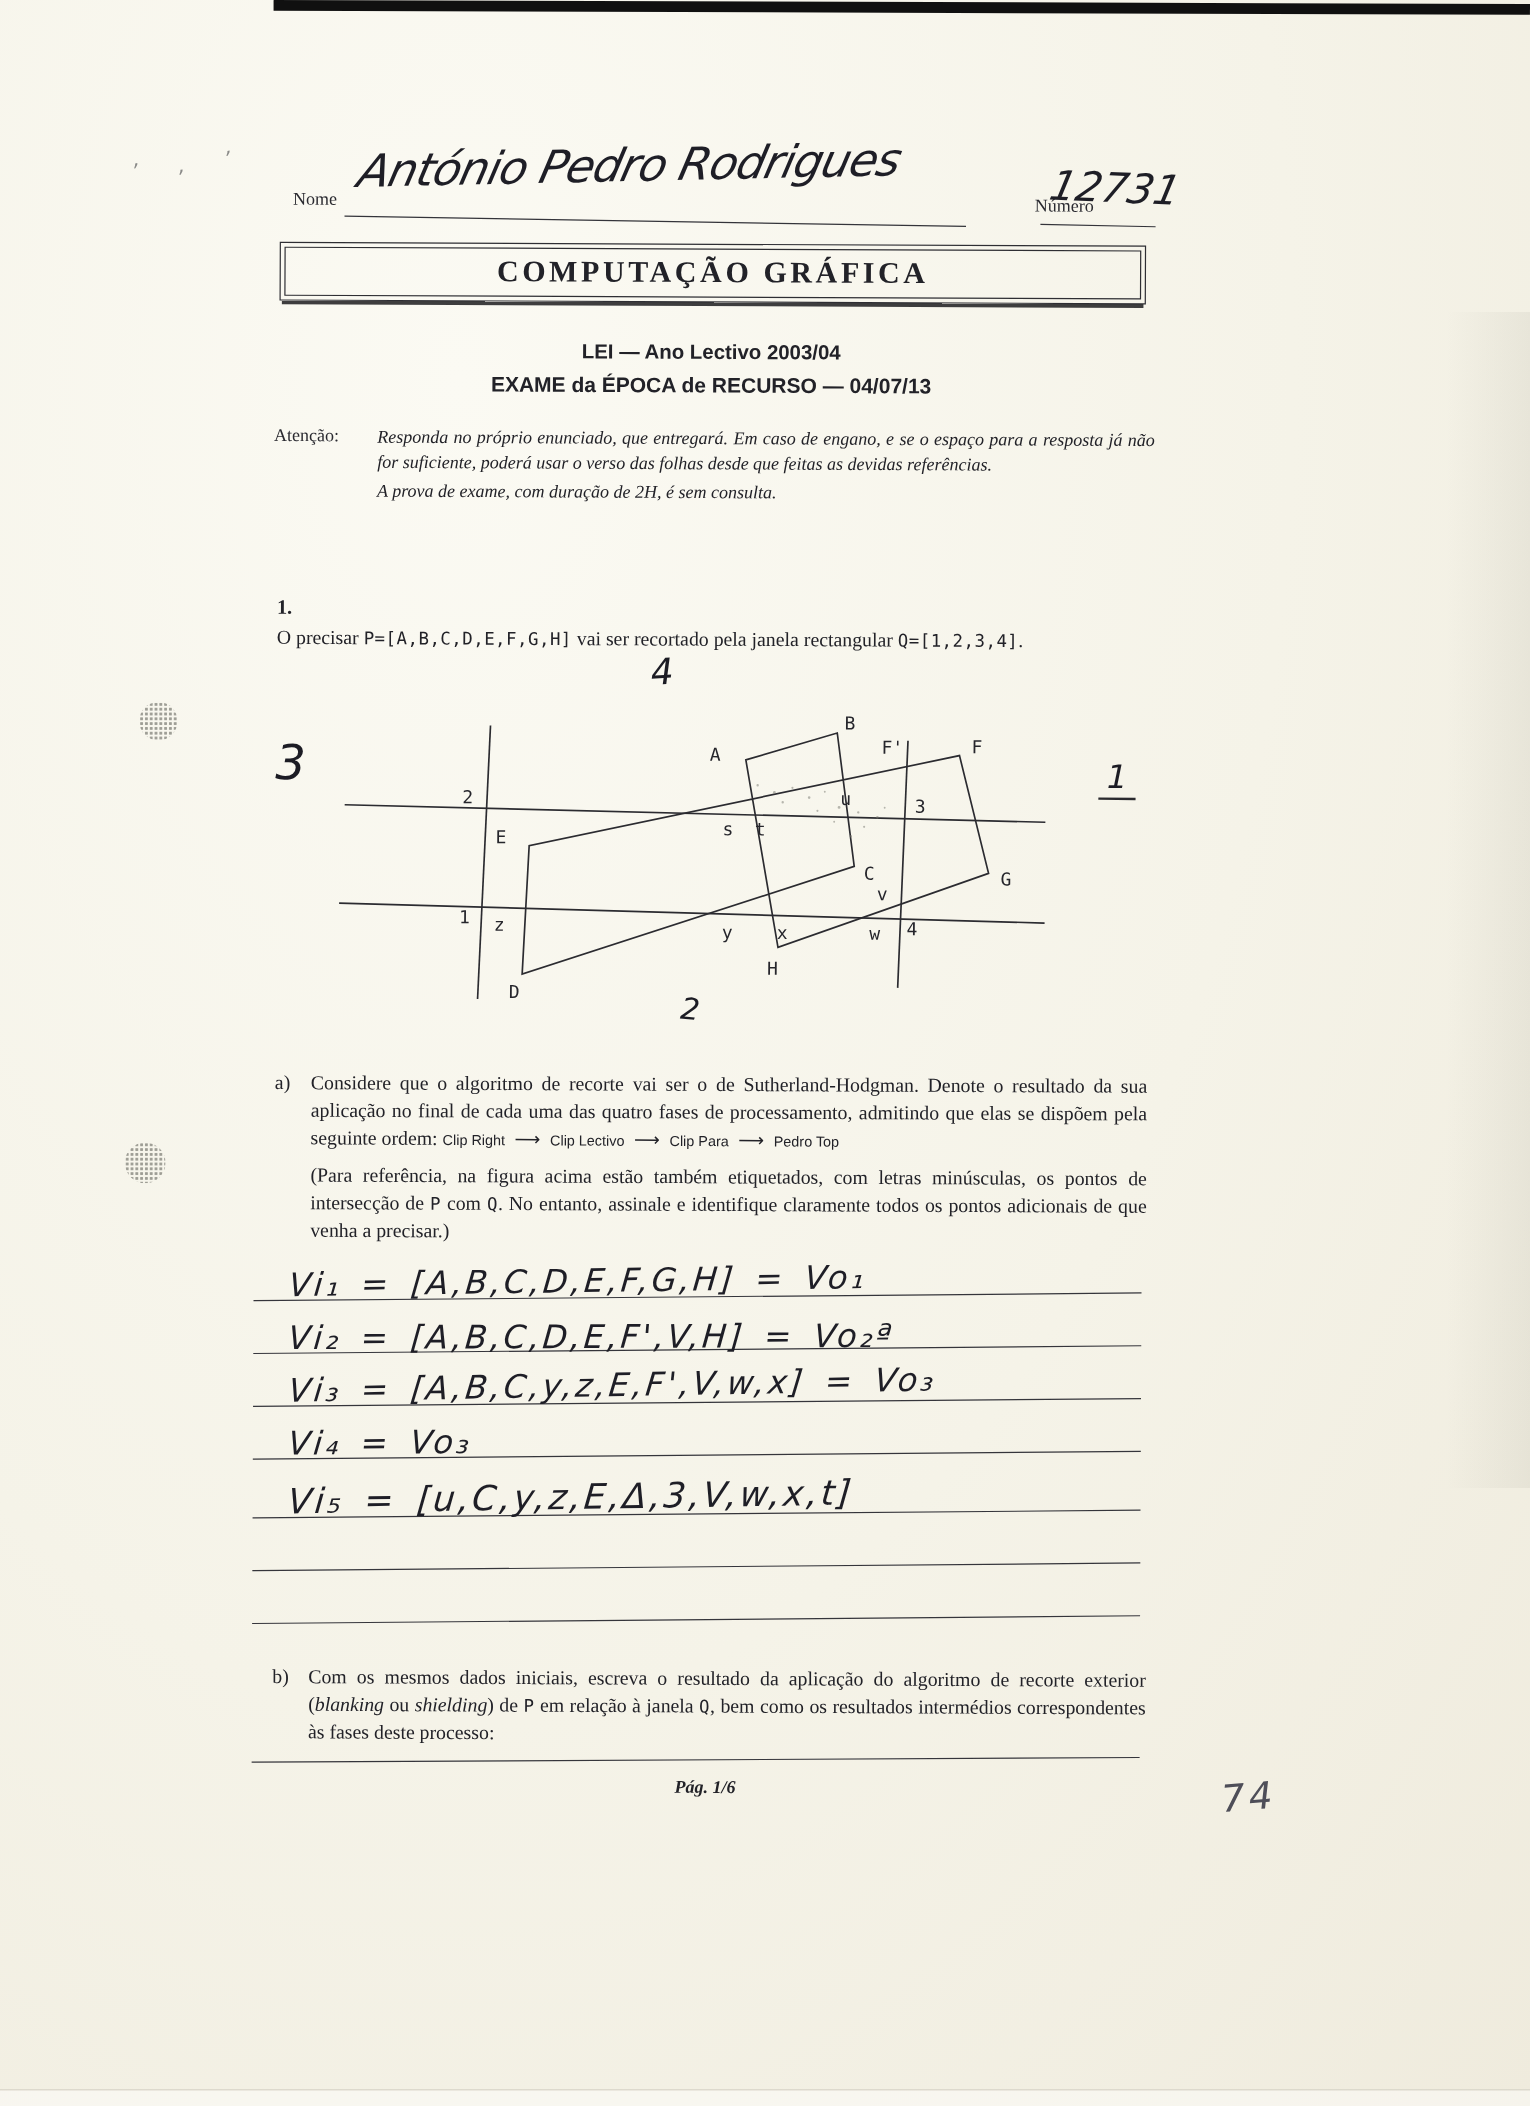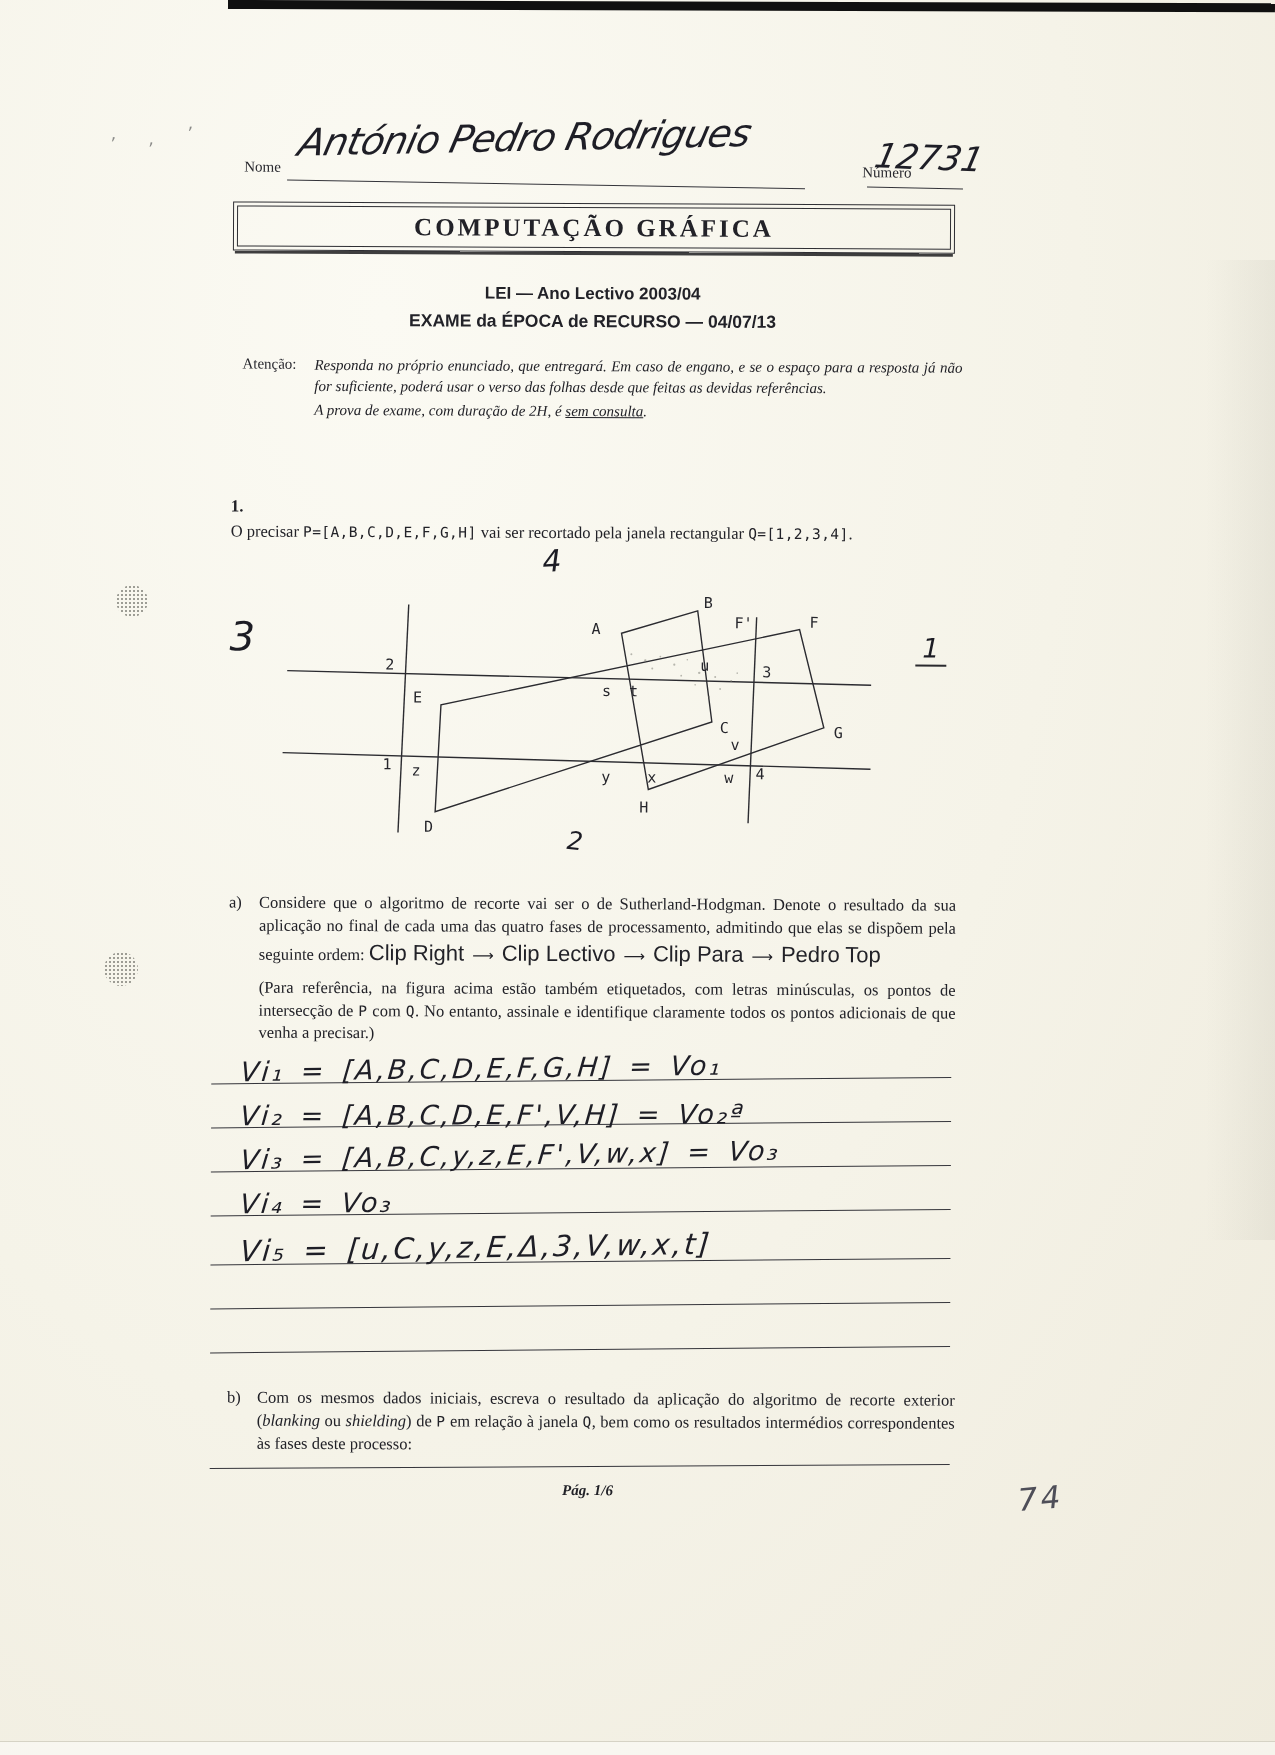--- a/index.html
+++ b/index.html
@@ -24,37 +24,37 @@
   #signature{left:295px;top:122px;font-size:38px;letter-spacing:-1px;transform:skewX(-14deg) rotate(-1.5deg);}
   #numero-value{left:872px;top:134px;font-size:34px;transform:skewX(-10deg) rotate(2deg);}
   
   #title-box{left:234px;top:203px;width:720px;height:47px;border:1.6px solid #2e2e33;
     box-shadow:0 5px 0 -2px rgba(28,28,30,.85);}
   #title-box-inner{position:absolute;left:3px;top:3px;right:3px;bottom:3px;border:1.2px solid #2e2e33;
     display:flex;align-items:center;justify-content:center;}
   #exam-title{font-weight:bold;font-size:25px;letter-spacing:3px;}
   .subtitle{left:234px;width:720px;text-align:center;font-weight:bold;font-size:17px;}
   
-  #attention-label{left:244px;top:357px;}
+  #attention-label{left:230px;top:357px;}
   #attention-body{left:316px;top:356px;width:648px;font-style:italic;font-size:15px;line-height:1.42;text-align:justify;}
-  .u{text-decoration:underline;margin-top:36px;}
+  .u{margin-top:36px;}
   
   #q1-number{left:233px;top:498px;font-weight:bold;font-size:17px;}
   #q1-text{left:233px;top:523px;width:728px;font-size:16.5px;}
   .code{font-family:"DejaVu Sans Mono", monospace;font-size:14.5px;letter-spacing:.4px;}
   
   #figure-wrap{left:270px;top:568px;width:690px;height:302px;transform:rotate(0.2deg);}
   #fig-svg{position:absolute;left:12px;top:8px;}
   svg text{font-family:"DejaVu Sans Mono", monospace;font-size:15px;fill:#26262c;}
   .hw-note{color:#1c1c24;}
   
   .qblock{font-size:16.5px;line-height:1.38;text-align:justify;}
   .qlabel{position:absolute;left:0;top:0;}
   .qbody{padding-left:30px;}
-  .clip{font-family:"Liberation Sans", sans-serif;font-size:22px;}
+  .clip{font-family:"Liberation Sans", sans-serif;font-size:12px;}
   .arrow{font-family:"DejaVu Sans", sans-serif;padding:0 8px;font-size:15px;}
   
   .ans-row{position:relative;height:43px;border-bottom:1.7px solid #35353b;transform:rotate(-0.75deg);transform-origin:left bottom;}
   .ans-text{position:absolute;left:28px;bottom:-4px;font-size:27px;letter-spacing:2.5px;word-spacing:5px;transform:skewX(-6deg);}
   
   #footer{left:234px;top:1482px;width:720px;text-align:center;font-style:italic;font-weight:bold;font-size:15px;}
   #grade-note{left:1026px;top:1480px;font-size:31px;color:#4e4e58;transform:rotate(-5deg);letter-spacing:3px;}
   
   .punch{
     border-radius:50%;

